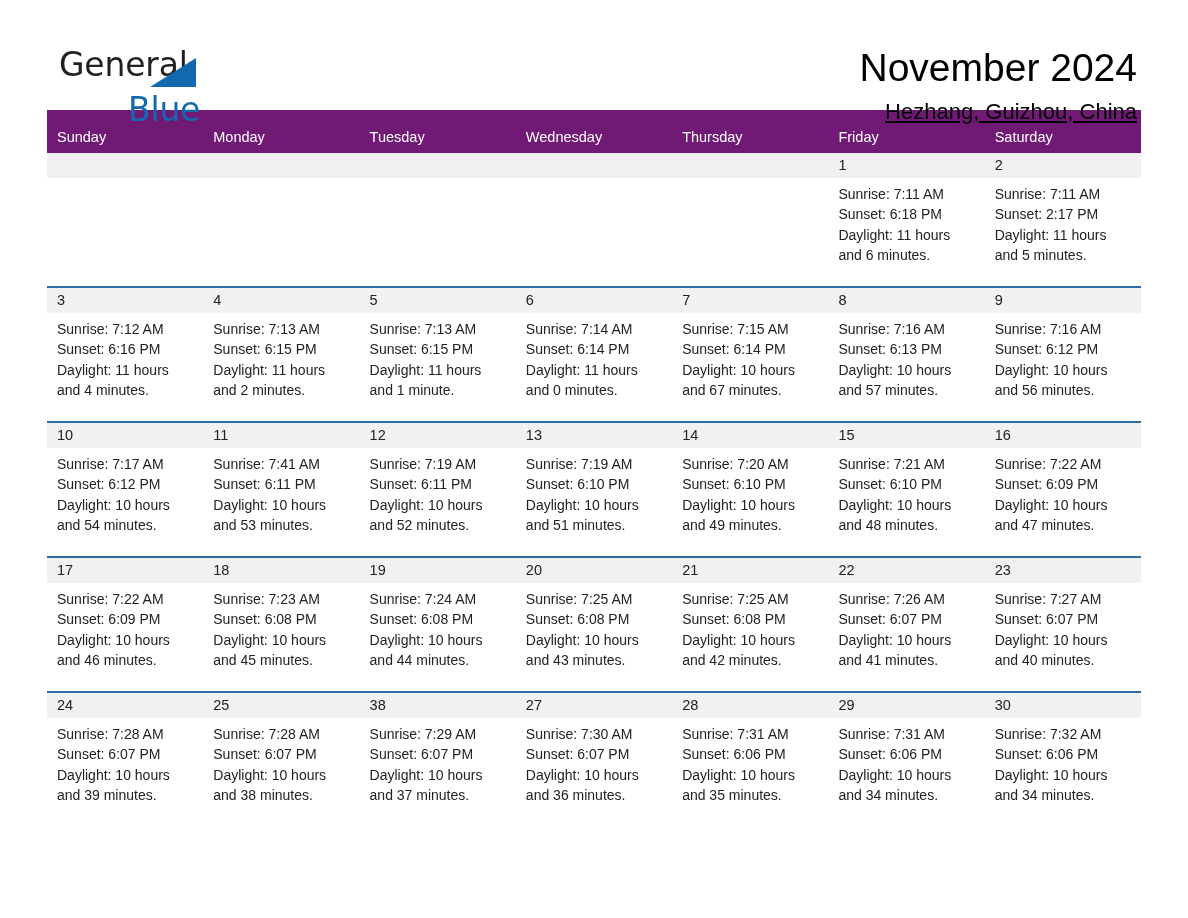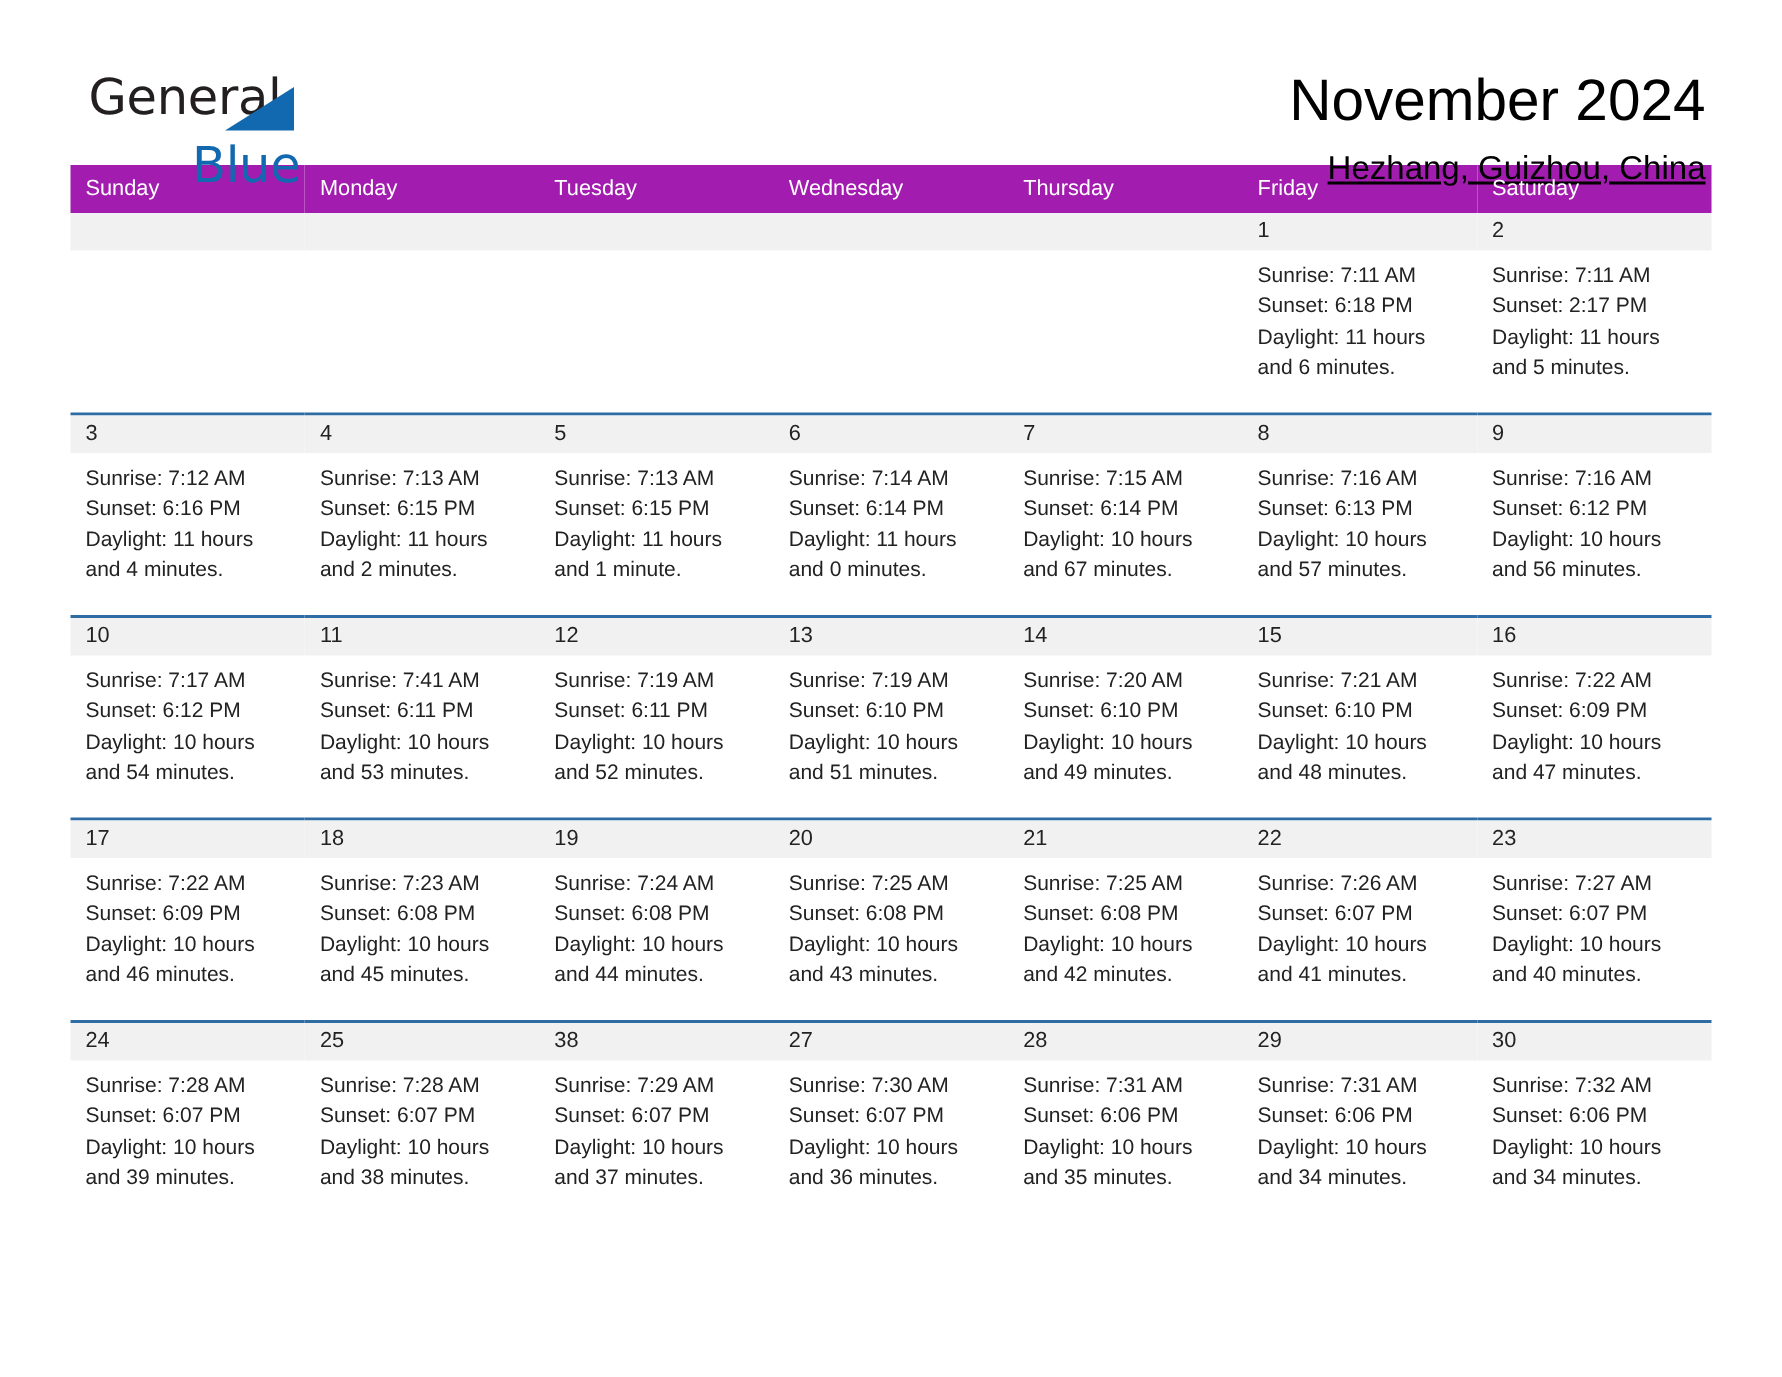--- a/index.html
+++ b/index.html
@@ -93,26 +93,26 @@
   }
 
   
   .calendar {
     width: 1094px;
     border-collapse: collapse;
     table-layout: fixed;
   }
 
   .dow-row th {
-    background: #a21caf;
+    background: #701a75;
     color: #ffffff;
     font-size: 14.5px;
     font-weight: 400;
     text-align: left;
-    padding: 7px 0 8px 10px;
+    padding: 18px 0 8px 10px;
     height: 17px;
     vertical-align: middle;
   }
 
   .week-row td {
     vertical-align: top;
     padding: 0;
     border-top: 2px solid #2e6da4;
     background: #ffffff;
   }

